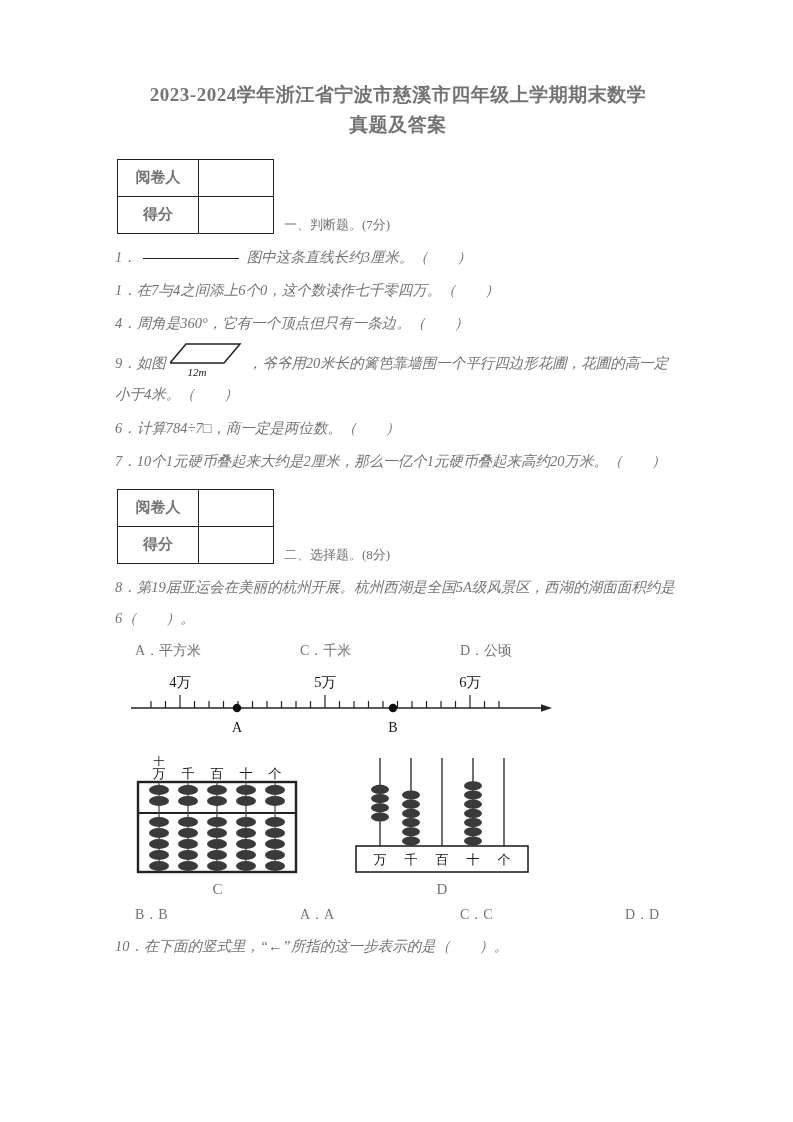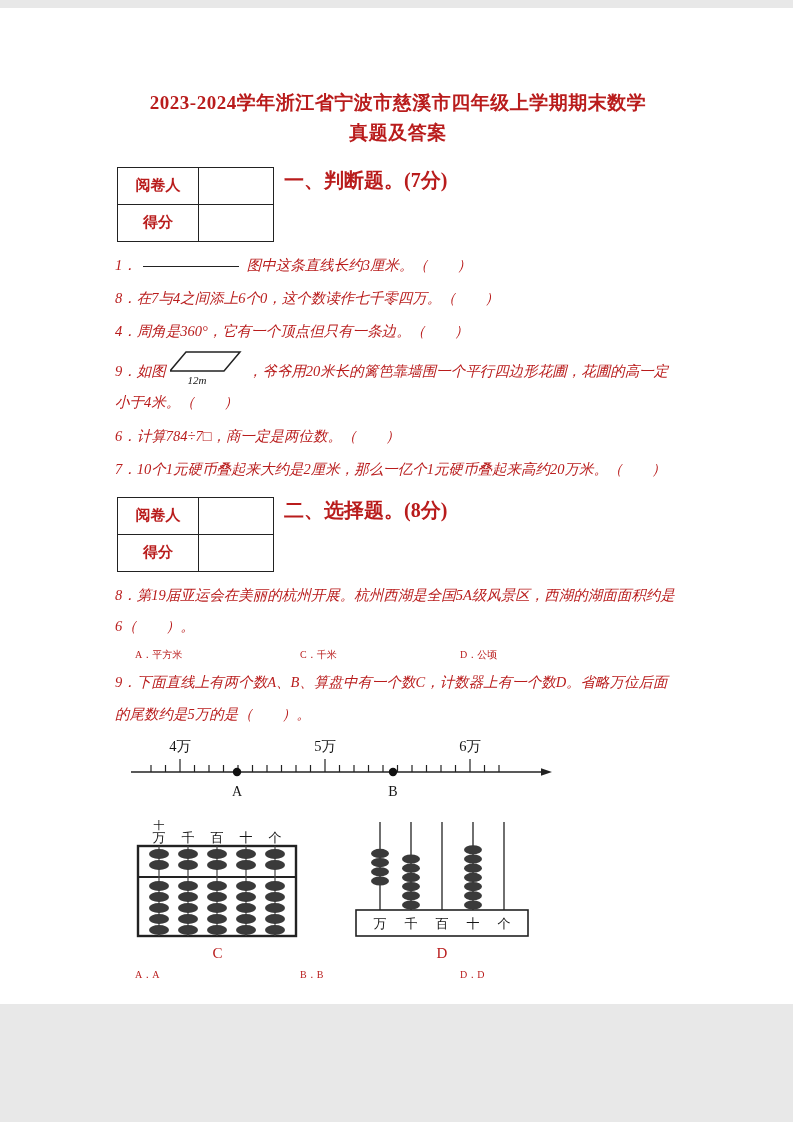--- a/index.html
+++ b/index.html
@@ -1,31 +1,31 @@
 <!DOCTYPE html>
 <html><head>
 <meta charset="utf-8">
 <style>
   html,body{margin:0;padding:0;background:#e8e8e8;}
   .page{
-    position:relative;width:793px;height:996px;background:#ffffff;
-    font-family:"Liberation Serif","DejaVu Serif",serif;color:#b91c1c;
-    box-sizing:border-box;padding:80px 112px 16px 115px;overflow:hidden;margin:8px auto;
+    position:relative;width:793px;height:1122px;background:#ffffff;
+    font-family:"Liberation Serif","DejaVu Serif",serif;color:#737373;
+    box-sizing:border-box;padding:80px 112px 16px 115px;overflow:hidden;margin:0 auto;
   }
   .title{font-size:19px;font-weight:bold;text-align:center;line-height:1.6;margin:0 0 12px 0;letter-spacing:.5px;}
-  .grader-row{display:flex;align-items:flex-start;margin:18px 0 8px 2px;}
+  .grader-row{display:flex;align-items:flex-end;margin:18px 0 8px 2px;}
   table.grader{border-collapse:collapse;}
   table.grader td{border:1.6px solid #222;height:34px;text-align:center;vertical-align:middle;font-size:15px;}
   td.glabel{width:78px;font-weight:bold;}
   td.gblank{width:72px;}
-  .section-title{font-weight:bold;font-size:20px;margin-left:10px;}
+  .section-title{font-weight:normal;font-size:13px;margin-left:10px;}
   .q{font-size:14.5px;line-height:2.15;margin:2px 0;font-style:italic;}
   .inline-line{display:inline-block;width:96px;border-top:1.6px solid #222;vertical-align:middle;margin:0 8px 0 6px;}
   .inline-fig{vertical-align:-11px;margin:0 4px;}
-  .options{display:grid;grid-template-columns:165px 160px 165px auto;padding-left:20px;font-size:10px;line-height:2.1;}
+  .options{display:grid;grid-template-columns:165px 160px 165px auto;padding-left:20px;font-size:14px;line-height:2.1;}
   .fig-indent{margin:2px 0 0 10px;text-decoration:underline;}
   .fig-row{display:flex;align-items:flex-end;gap:52px;margin:4px 0 2px 20px;}
   .fig-item{text-align:center;}
   .fig-caption{font-size:15px;margin-top:1px;}
   svg text{font-family:"Liberation Serif","DejaVu Serif",serif;fill:#151515;}
 </style>
 </head>
 <body>
 
 <div class="page">
@@ -48,21 +48,21 @@
       </tr>
     </tbody>
       </table>
     <div class="section-title">一、判断题。(7分)</div>
   </div>
 
   <div class="q">
     <span>1．</span><span class="inline-line"></span><span>图中这条直线长约3厘米。（　　）</span>
   </div>
 
-  <div class="q">8．在7与4之间添上6个0，这个数读作七千零四万。（　　）</div>
+  <div class="q">1．在7与4之间添上6个0，这个数读作七千零四万。（　　）</div>
   <div class="q">4．周角是360°，它有一个顶点但只有一条边。（　　）</div>
 
   <div class="q">
     <span>9．如图</span><svg class="inline-fig" width="74" height="38">
       <polygon points="16,3 70,3 54,22 0,22" fill="none" stroke="#222" stroke-width="1.5"></polygon>
       <text x="27" y="35" font-size="11" text-anchor="middle">12m</text>
     </svg><span>，爷爷用20米长的篱笆靠墙围一个平行四边形花圃，花圃的高一定小于4米。（　　）</span>
   </div>
 
   <div class="q">6．计算784÷7□，商一定是两位数。（　　）</div>
@@ -84,21 +84,20 @@
     <div class="section-title">二、选择题。(8分)</div>
   </div>
 
   <div class="q">8．第19届亚运会在美丽的杭州开展。杭州西湖是全国5A级风景区，西湖的湖面面积约是6（　　）。</div>
   <div class="options">
     <span>A．平方米</span>
     <span>C．千米</span>
     <span>D．公顷</span>
   </div>
 
-  <div class="q">9．下面直线上有两个数A、B、算盘中有一个数C，计数器上有一个数D。省略万位后面的尾数约是5万的是（　　）。</div>
 
   <div class="fig-indent">
     <svg width="432" height="76">
       <line x1="6" y1="40" x2="418" y2="40" stroke="#222" stroke-width="1.4"></line>
       <polygon points="427,40 416,36.2 416,43.8" fill="#222"></polygon>
       <g id="nl-ticks" stroke="#222" stroke-width="1.2">
           <line x1="26" y1="33" x2="26" y2="40"></line>
           <line x1="40.5" y1="33" x2="40.5" y2="40"></line>
           <line x1="55" y1="27" x2="55" y2="40"></line>
           <line x1="69.5" y1="33" x2="69.5" y2="40"></line>
@@ -229,19 +228,21 @@
             <ellipse cx="121" cy="52.2" rx="9" ry="4.6"></ellipse>
             <ellipse cx="121" cy="43" rx="9" ry="4.6"></ellipse>
             <ellipse cx="121" cy="33.800000000000004" rx="9" ry="4.6"></ellipse>
           </g>
       </svg>
       <div class="fig-caption">D</div>
     </div>
   </div>
 
   <div class="options">
+    <span>B．B</span>
     <span>A．A</span>
-    <span>B．B</span>
+    <span>C．C</span>
     <span>D．D</span>
   </div>
 
+  <div class="q">10．在下面的竖式里，“←”所指的这一步表示的是（　　）。</div>
 
 </div>
 
 </body></html>

